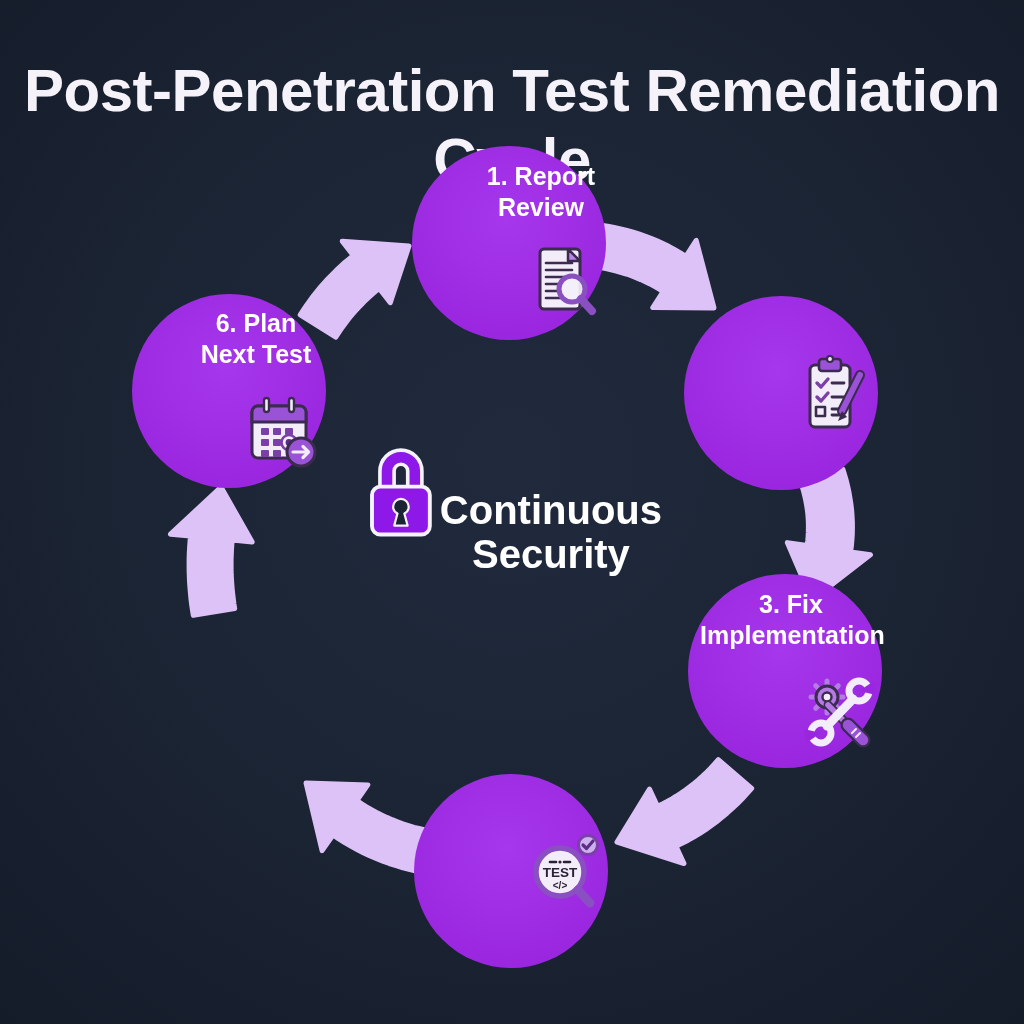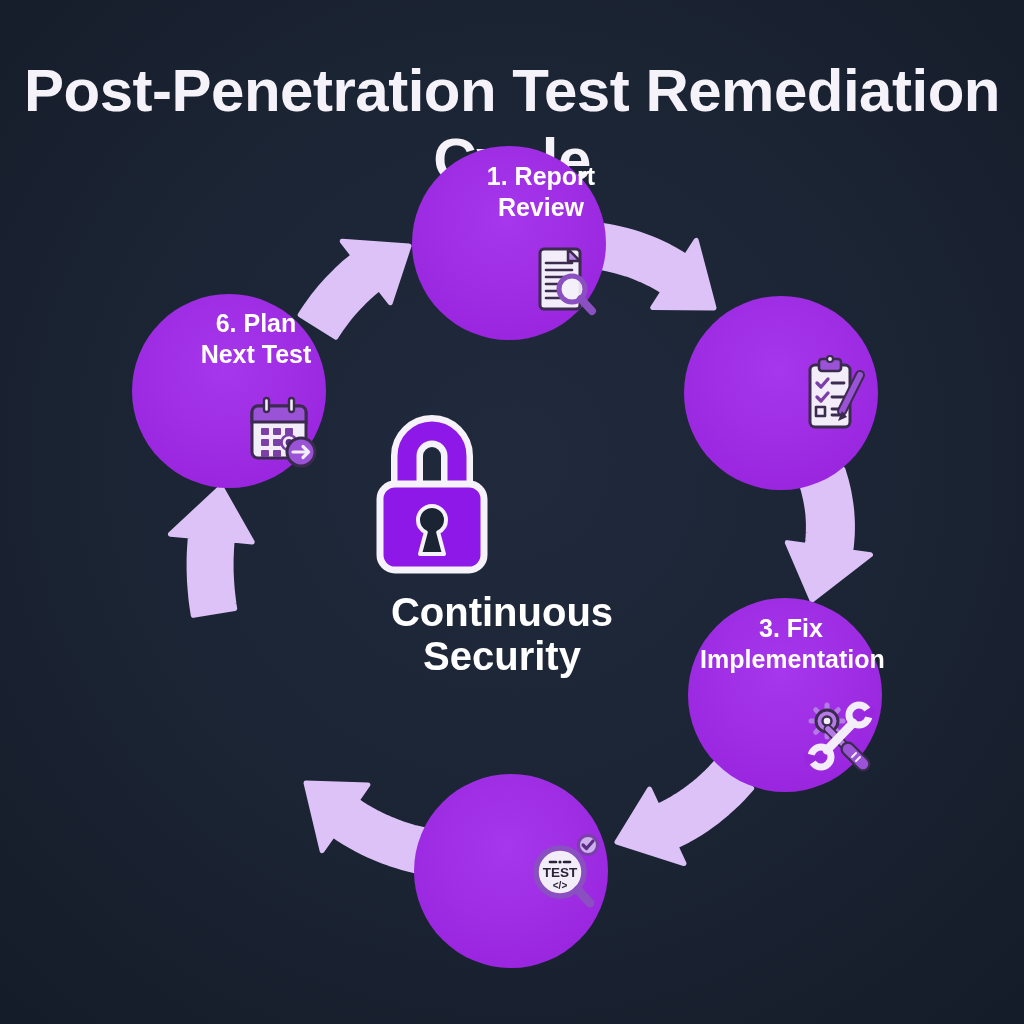--- a/index.html
+++ b/index.html
@@ -34,28 +34,28 @@
     background:radial-gradient(circle at 48% 38%, var(--node-fill-light) 0%, var(--node-fill) 75%);
     z-index:2;display:flex;flex-direction:column;align-items:flex-end;justify-content:center;
     gap:23px;
   }
   .node-label{
     color:var(--node-text);font-size:25px;font-weight:bold;line-height:1.22;
     text-align:center;
   }
   .s1{left:412px;top:146px}.s1 .node-label{max-width:130px}
   .s2{left:684px;top:296px}.s2 .node-label{max-width:182px}
-  .s3{left:688px;top:598px}.s3 .node-label{max-width:182px}
+  .s3{left:688px;top:574px}.s3 .node-label{max-width:182px}
   .s4{left:414px;top:774px}.s4 .node-label{max-width:182px}
   .s5{left:148px;top:598px}.s5 .node-label{max-width:150px}
   .s6{left:132px;top:294px}.s6 .node-label{max-width:140px}
   .node-icon{display:block}
   .center-emblem{
     position:absolute;left:362px;top:404px;width:300px;z-index:2;
-    display:flex;flex-direction:column;align-items:flex-start;
+    display:flex;flex-direction:row;align-items:flex-end;
   }
   .center-label{
     margin-top:14px;color:var(--node-text);font-size:40px;font-weight:bold;
     line-height:1.1;text-align:center;max-width:280px;
   }
   svg text{font-family:"Liberation Sans","DejaVu Sans",sans-serif}
 </style>
 </head>
 <body>
 

